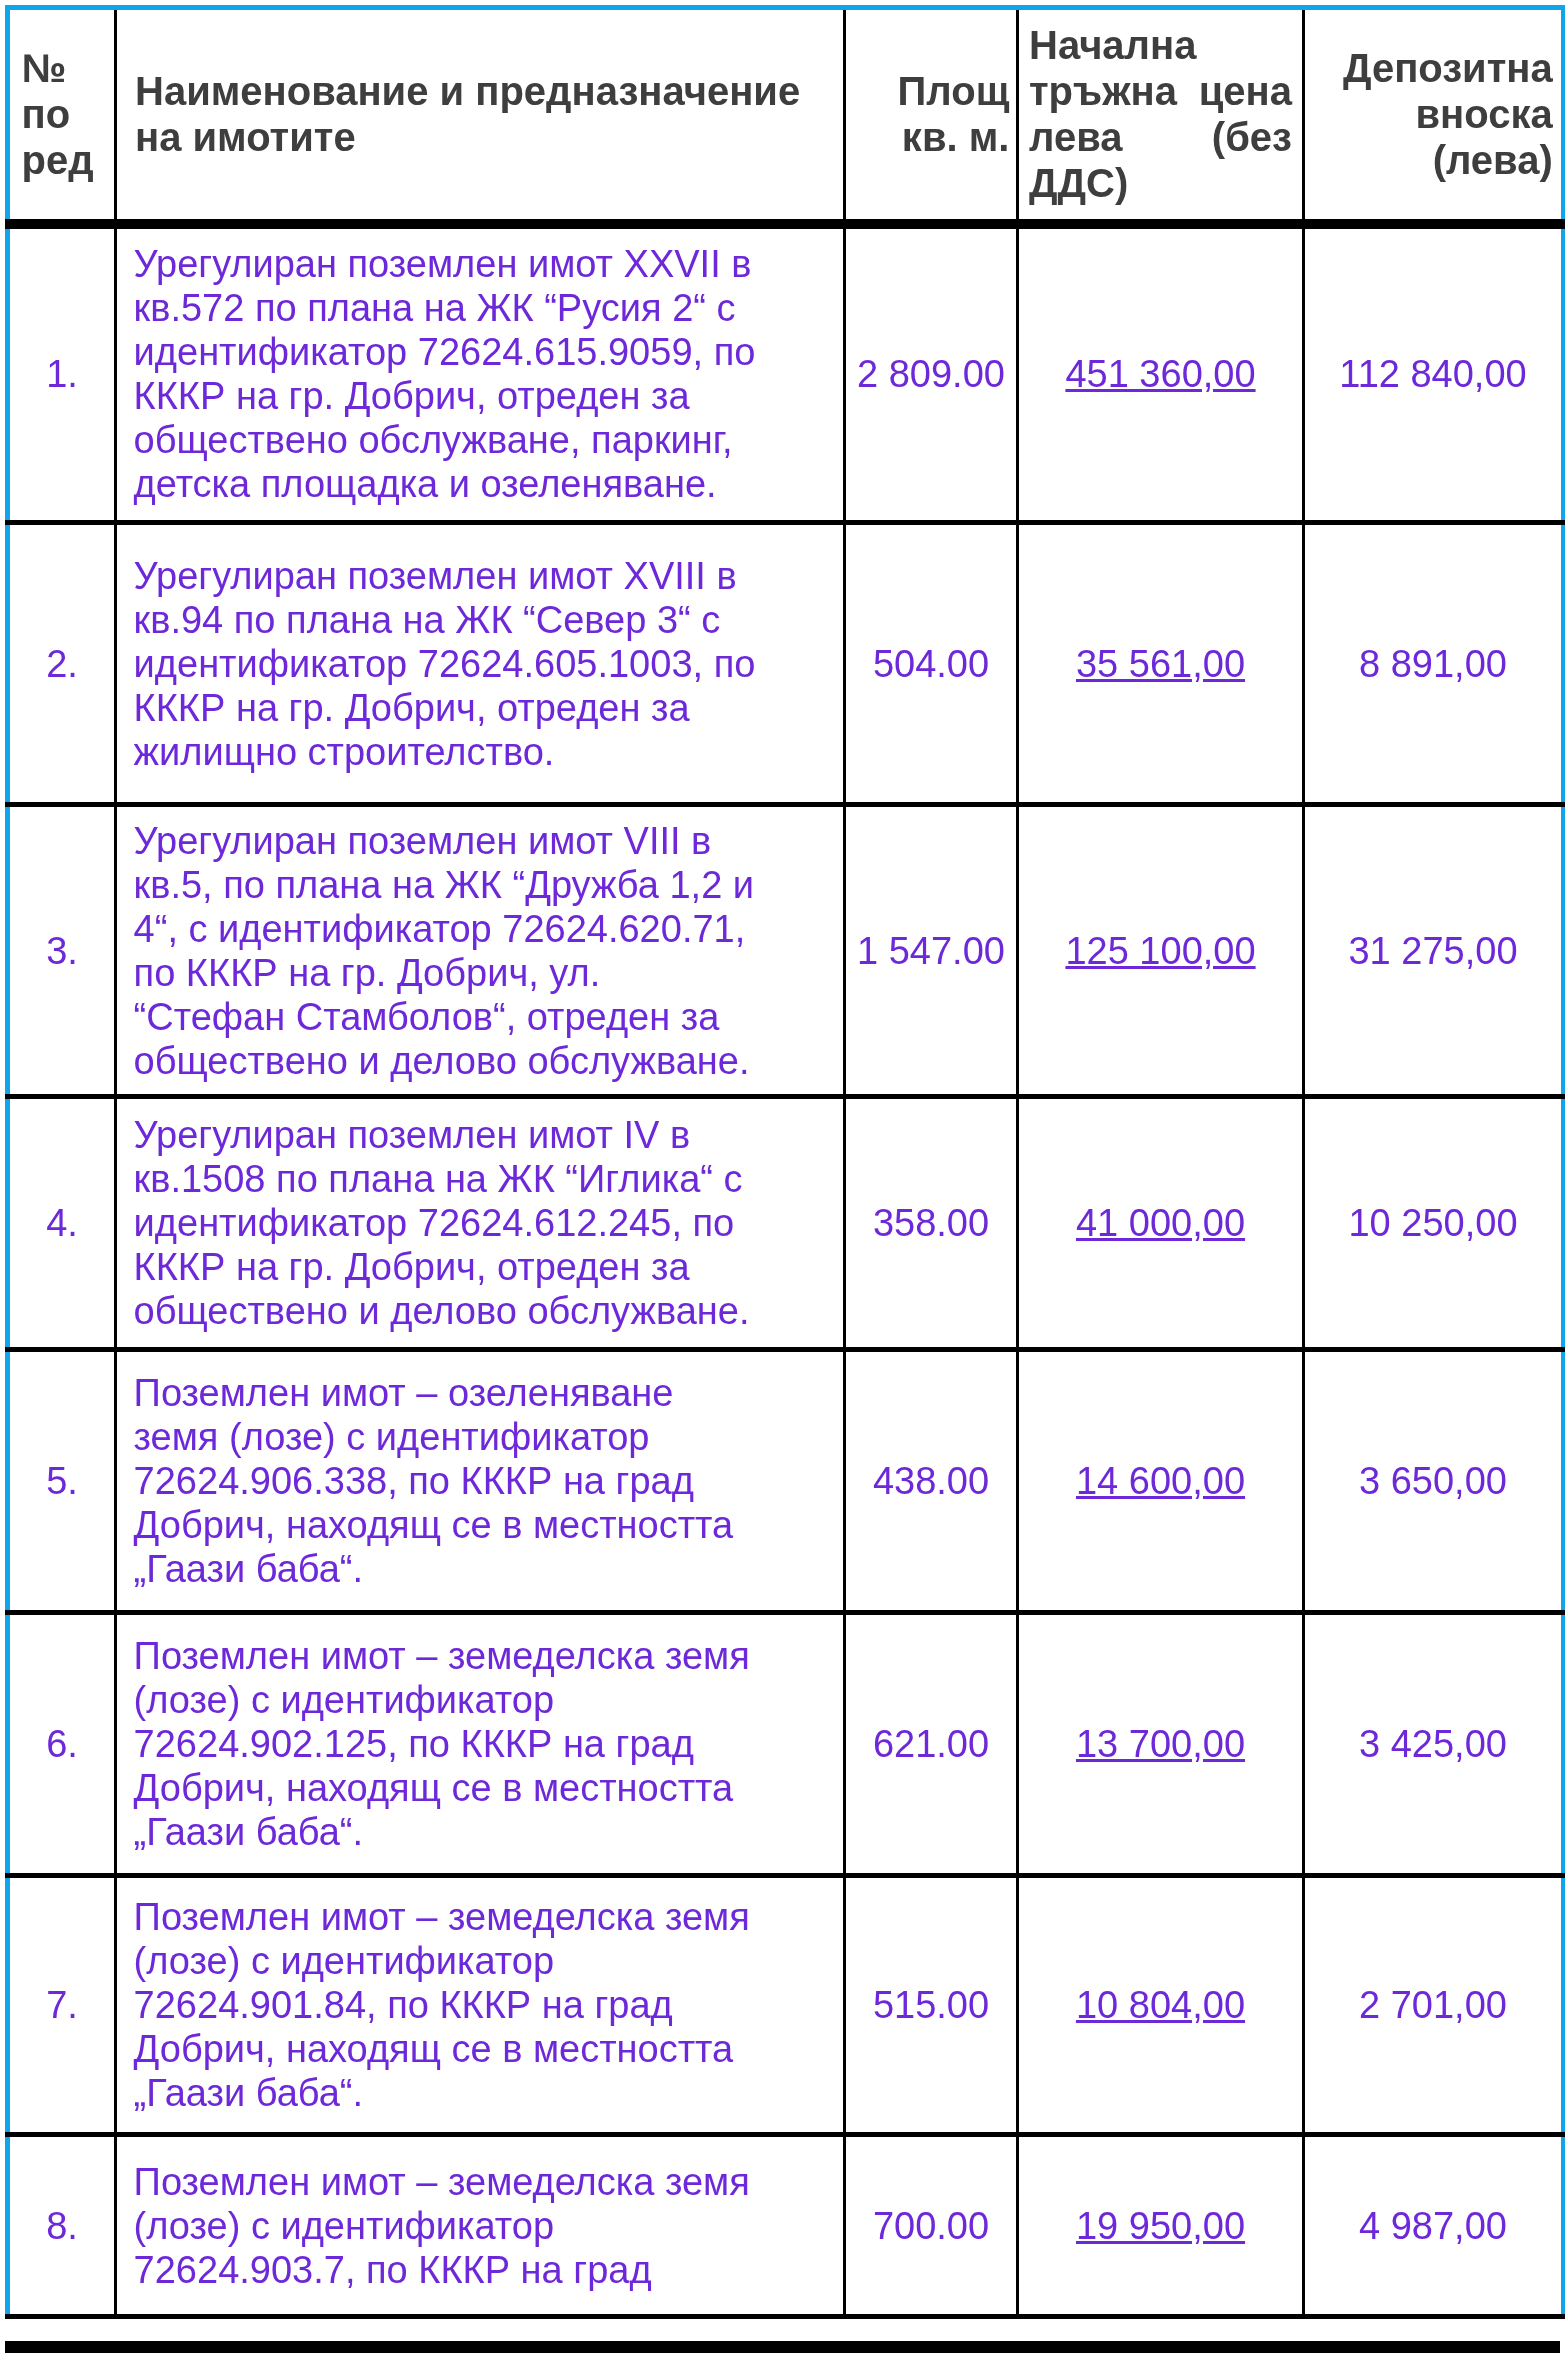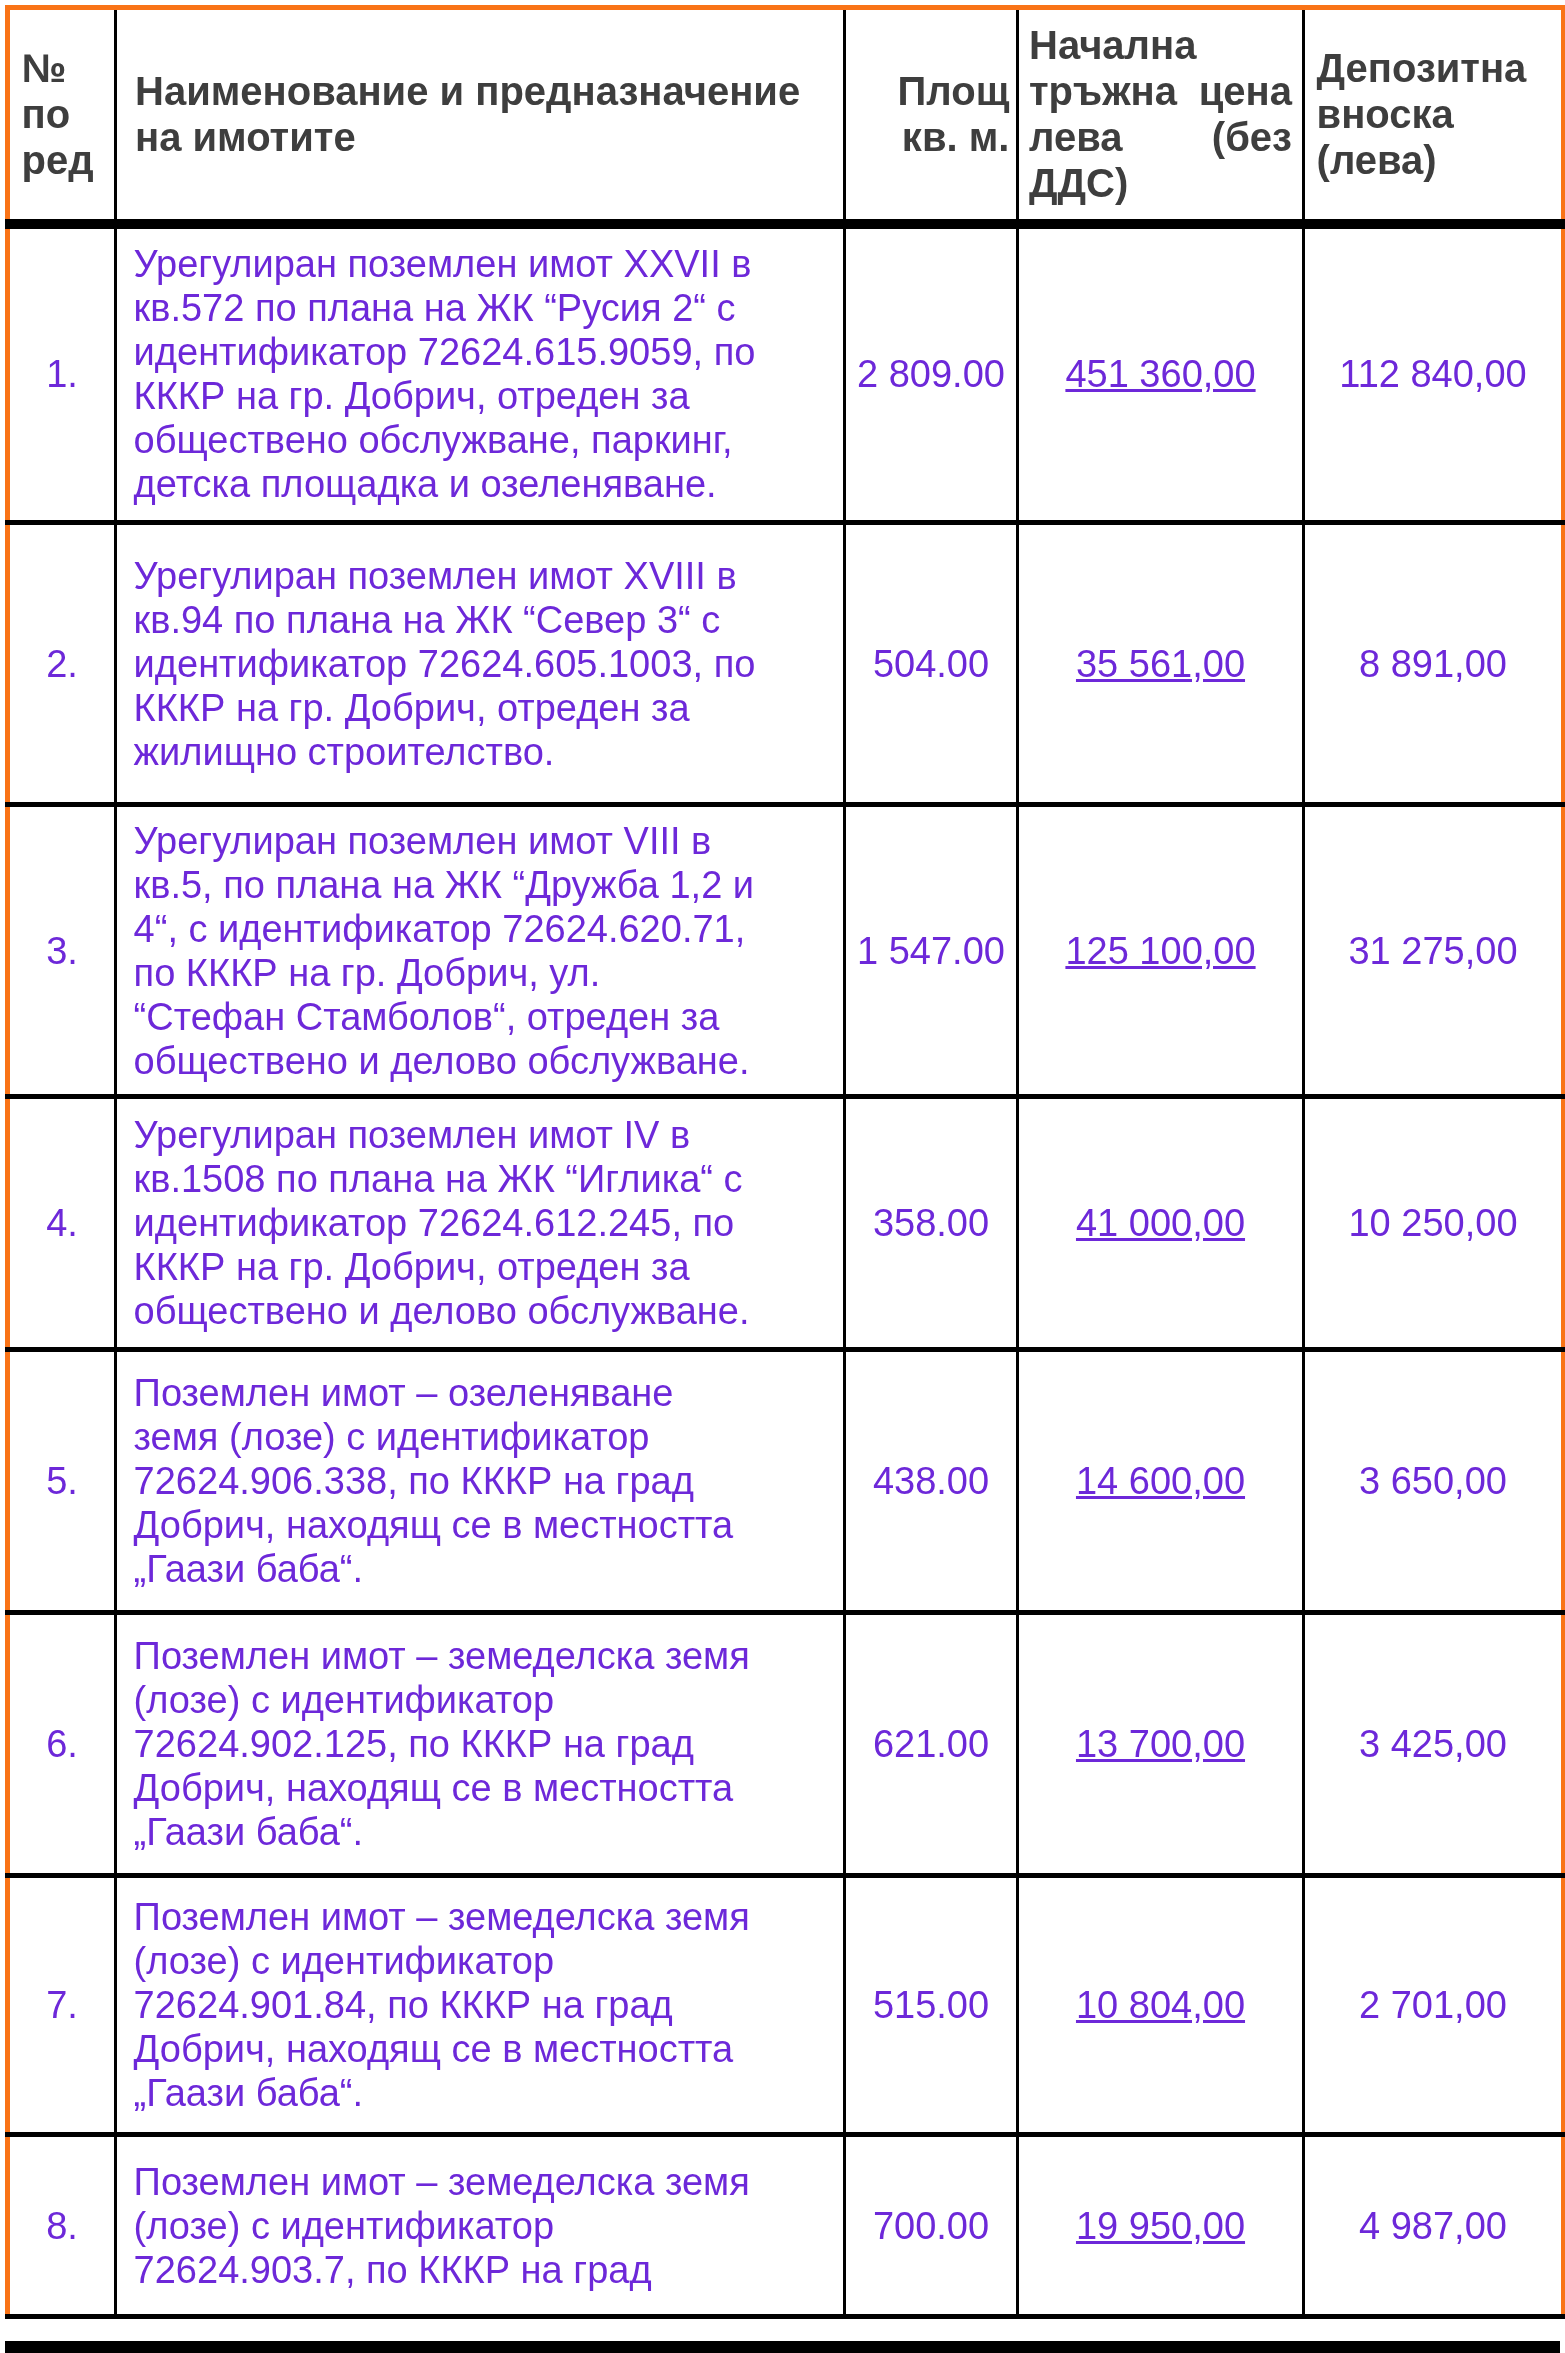--- a/index.html
+++ b/index.html
@@ -17,21 +17,21 @@
     color: #3e3e3e;
   }
   table.props {
     position: absolute;
     top: 5px;
     left: 5px;
     width: 1555px;
     border-collapse: collapse;
     table-layout: fixed;
     background: #ffffff;
-    border: 5px solid #f97316;
+    border: 5px solid #0ea5e9;
   }
   col.w-num     { width: 108px; }
   col.w-name    { width: 729px; }
   col.w-area    { width: 173px; }
   col.w-price   { width: 286px; }
   col.w-deposit { width: 260px; }
 
   th, td {
     border: 3.3px solid #000000;
     vertical-align: middle;
@@ -60,21 +60,21 @@
   tr.row-4 { height: 253px; }
   tr.row-5 { height: 263px; }
   tr.row-6 { height: 263px; }
   tr.row-7 { height: 259px; }
   tr.row-8 { height: 182px; }
 
   .h-num     { padding: 0 11.6px; }
   .h-name    { padding: 0 33px 0 18px; }
   .h-area    { padding: 0 6.6px 0 11.6px; text-align: right; }
   .h-price   { padding: 0 10px; text-align: justify; }
-  .h-deposit { padding: 0 8.3px 0 11.6px; }
+  .h-deposit { padding: 0 8.3px 0 11.6px; text-align: right; }
 
   .c-num     { text-align: center; padding: 0 5px; }
   .c-name    { text-align: left; padding: 0 83px 0 16.6px; }
   .c-area    { text-align: center; padding: 0 11px; }
   .c-price   { text-align: center; padding: 0 8.3px; text-decoration: underline; }
   .c-deposit { text-align: center; padding: 0 8.3px; }
 
   .bottom-bar {
     position: absolute;
     left: 5px;

